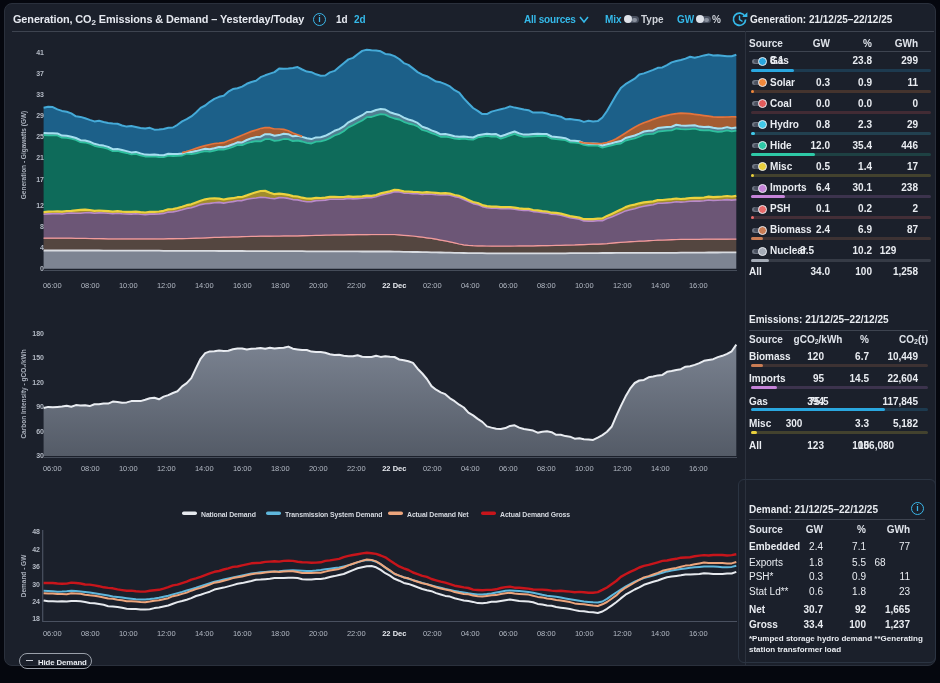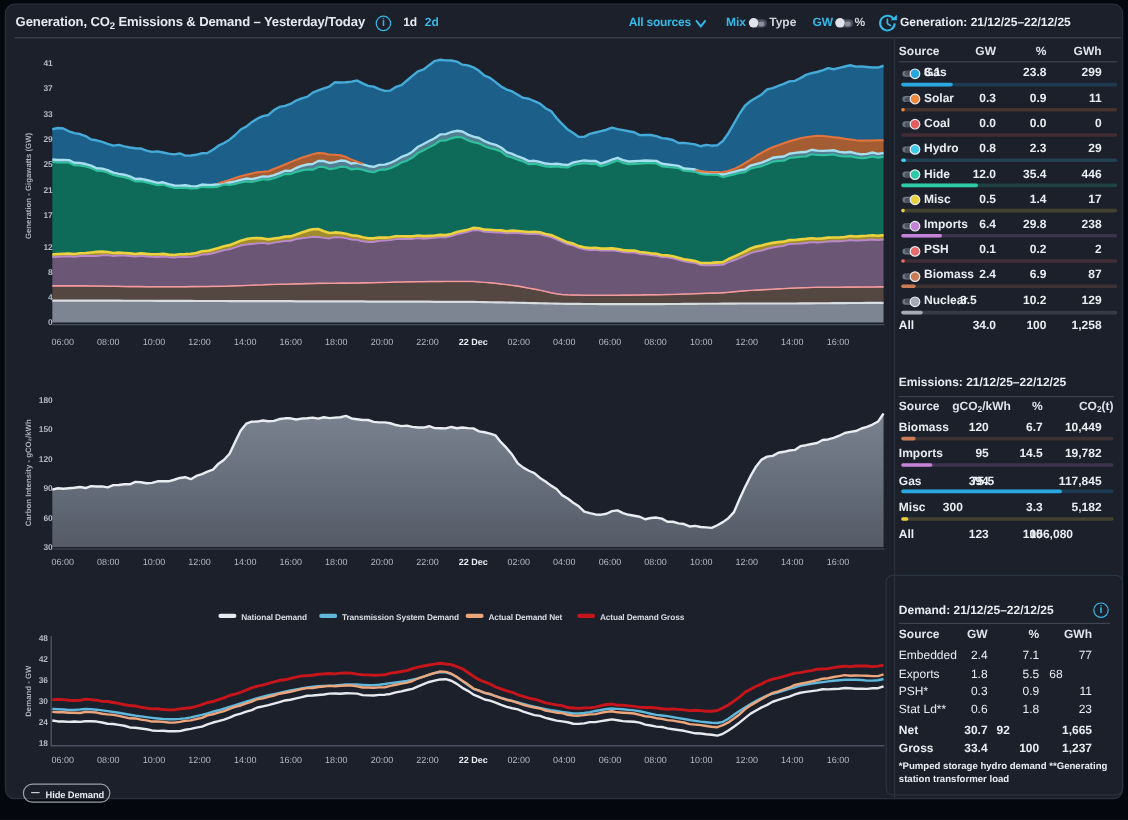--- a/index.html
+++ b/index.html
@@ -210,21 +210,21 @@
 <div style="position:absolute;left:770px;top:160.89999999999998px;width:60px;font-size:10px;font-weight:bold;color:#e9ecf1;text-align:right">0.5</div>
 <div style="position:absolute;left:812px;top:160.89999999999998px;width:60px;font-size:10px;font-weight:bold;color:#e9ecf1;text-align:right">1.4</div>
 <div style="position:absolute;left:858px;top:160.89999999999998px;width:60px;font-size:10px;font-weight:bold;color:#e9ecf1;text-align:right">17</div>
 <div style="position:absolute;left:751px;top:174.1px;width:180px;height:3px;border-radius:1.5px;background:#e8cf3d33"></div>
 <div style="position:absolute;left:751px;top:174.1px;width:2.5px;height:3px;border-radius:1.5px;background:#e8cf3d"></div>
 <div style="position:absolute;left:752px;top:185.5px;width:14px;height:5px;background:#6e7582;border-radius:2.5px"></div>
 <div style="position:absolute;left:753.5px;top:186.0px;width:5px;height:4px;background:#4a5160;border-radius:2px"></div>
 <div style="position:absolute;left:758px;top:183.5px;width:9px;height:9px;background:#c583d8;border:1.5px solid #e8ebf0;border-radius:50%"></div>
 <div style="position:absolute;left:770px;top:181.99999999999997px;font-size:10px;font-weight:bold;color:#e9ecf1">Imports</div>
 <div style="position:absolute;left:770px;top:181.99999999999997px;width:60px;font-size:10px;font-weight:bold;color:#e9ecf1;text-align:right">6.4</div>
-<div style="position:absolute;left:812px;top:181.99999999999997px;width:60px;font-size:10px;font-weight:bold;color:#e9ecf1;text-align:right">29.8</div>
+<div style="position:absolute;left:812px;top:181.99999999999997px;width:60px;font-size:10px;font-weight:bold;color:#e9ecf1;text-align:right">30.1</div>
 <div style="position:absolute;left:858px;top:181.99999999999997px;width:60px;font-size:10px;font-weight:bold;color:#e9ecf1;text-align:right">238</div>
 <div style="position:absolute;left:751px;top:195.2px;width:180px;height:3px;border-radius:1.5px;background:#c583d833"></div>
 <div style="position:absolute;left:751px;top:195.2px;width:34.0px;height:3px;border-radius:1.5px;background:#c583d8"></div>
 <div style="position:absolute;left:752px;top:206.6px;width:14px;height:5px;background:#6e7582;border-radius:2.5px"></div>
 <div style="position:absolute;left:753.5px;top:207.1px;width:5px;height:4px;background:#4a5160;border-radius:2px"></div>
 <div style="position:absolute;left:758px;top:204.6px;width:9px;height:9px;background:#e86a6a;border:1.5px solid #e8ebf0;border-radius:50%"></div>
 <div style="position:absolute;left:770px;top:203.09999999999997px;font-size:10px;font-weight:bold;color:#e9ecf1">PSH</div>
 <div style="position:absolute;left:770px;top:203.09999999999997px;width:60px;font-size:10px;font-weight:bold;color:#e9ecf1;text-align:right">0.1</div>
 <div style="position:absolute;left:812px;top:203.09999999999997px;width:60px;font-size:10px;font-weight:bold;color:#e9ecf1;text-align:right">0.2</div>
 <div style="position:absolute;left:858px;top:203.09999999999997px;width:60px;font-size:10px;font-weight:bold;color:#e9ecf1;text-align:right">2</div>
@@ -238,21 +238,21 @@
 <div style="position:absolute;left:812px;top:224.19999999999996px;width:60px;font-size:10px;font-weight:bold;color:#e9ecf1;text-align:right">6.9</div>
 <div style="position:absolute;left:858px;top:224.19999999999996px;width:60px;font-size:10px;font-weight:bold;color:#e9ecf1;text-align:right">87</div>
 <div style="position:absolute;left:751px;top:237.4px;width:180px;height:3px;border-radius:1.5px;background:#c97c5433"></div>
 <div style="position:absolute;left:751px;top:237.4px;width:12.4px;height:3px;border-radius:1.5px;background:#c97c54"></div>
 <div style="position:absolute;left:752px;top:248.8px;width:14px;height:5px;background:#6e7582;border-radius:2.5px"></div>
 <div style="position:absolute;left:753.5px;top:249.3px;width:5px;height:4px;background:#4a5160;border-radius:2px"></div>
 <div style="position:absolute;left:758px;top:246.8px;width:9px;height:9px;background:#a4abb6;border:1.5px solid #e8ebf0;border-radius:50%"></div>
 <div style="position:absolute;left:770px;top:245.29999999999995px;font-size:10px;font-weight:bold;color:#e9ecf1">Nuclear</div>
 <div style="position:absolute;left:770px;top:245.29999999999995px;width:44px;font-size:10px;font-weight:bold;color:#e9ecf1;text-align:right">3.5</div>
 <div style="position:absolute;left:812px;top:245.29999999999995px;width:60px;font-size:10px;font-weight:bold;color:#e9ecf1;text-align:right">10.2</div>
-<div style="position:absolute;left:858px;top:245.29999999999995px;width:60px;font-size:10px;font-weight:bold;color:#e9ecf1;text-align:right">129</div>
+<div style="position:absolute;left:858px;top:245.29999999999995px;width:60px;font-size:10px;font-weight:bold;color:#e9ecf1;text-align:center">129</div>
 <div style="position:absolute;left:751px;top:258.5px;width:180px;height:3px;border-radius:1.5px;background:#a4abb633"></div>
 <div style="position:absolute;left:751px;top:258.5px;width:18.4px;height:3px;border-radius:1.5px;background:#a4abb6"></div>
 <div style="position:absolute;left:749px;top:266.4px;font-size:10px;font-weight:bold;color:#e9ecf1">All</div>
 <div style="position:absolute;left:770px;top:266.4px;width:60px;font-size:10px;font-weight:bold;color:#e9ecf1;text-align:right">34.0</div>
 <div style="position:absolute;left:812px;top:266.4px;width:60px;font-size:10px;font-weight:bold;color:#e9ecf1;text-align:right">100</div>
 <div style="position:absolute;left:858px;top:266.4px;width:60px;font-size:10px;font-weight:bold;color:#e9ecf1;text-align:right">1,258</div>
 <div style="position:absolute;left:749px;top:314px;font-size:10px;font-weight:bold;color:#e9ecf1">Emissions: 21/12/25–22/12/25</div>
 <div style="position:absolute;left:749px;top:329.5px;width:179px;height:1px;background:#3e4450"></div>
 <div style="position:absolute;left:749px;top:334px;font-size:10px;font-weight:bold;color:#dfe3ea">Source</div>
 <div style="position:absolute;left:790px;top:334px;width:56px;font-size:10px;font-weight:bold;color:#dfe3ea;text-align:center">gCO<span style="font-size:7px;vertical-align:-1px">2</span>/kWh</div>
@@ -260,21 +260,21 @@
 <div style="position:absolute;left:880px;top:334px;width:48px;font-size:10px;font-weight:bold;color:#dfe3ea;text-align:right">CO<span style="font-size:7px;vertical-align:-1px">2</span>(t)</div>
 <div style="position:absolute;left:749px;top:351px;font-size:10px;font-weight:bold;color:#e9ecf1">Biomass</div>
 <div style="position:absolute;left:764px;top:351px;width:60px;font-size:10px;font-weight:bold;color:#e9ecf1;text-align:right">120</div>
 <div style="position:absolute;left:809px;top:351px;width:60px;font-size:10px;font-weight:bold;color:#e9ecf1;text-align:right">6.7</div>
 <div style="position:absolute;left:858px;top:351px;width:60px;font-size:10px;font-weight:bold;color:#e9ecf1;text-align:right">10,449</div>
 <div style="position:absolute;left:751px;top:363.6px;width:177px;height:3px;border-radius:1.5px;background:#c97c5433"></div>
 <div style="position:absolute;left:751px;top:363.6px;width:11.9px;height:3px;border-radius:1.5px;background:#c97c54"></div>
 <div style="position:absolute;left:749px;top:373.3px;font-size:10px;font-weight:bold;color:#e9ecf1">Imports</div>
 <div style="position:absolute;left:764px;top:373.3px;width:60px;font-size:10px;font-weight:bold;color:#e9ecf1;text-align:right">95</div>
 <div style="position:absolute;left:809px;top:373.3px;width:60px;font-size:10px;font-weight:bold;color:#e9ecf1;text-align:right">14.5</div>
-<div style="position:absolute;left:858px;top:373.3px;width:60px;font-size:10px;font-weight:bold;color:#e9ecf1;text-align:right">19,782</div>
+<div style="position:absolute;left:858px;top:373.3px;width:60px;font-size:10px;font-weight:bold;color:#e9ecf1;text-align:right">22,604</div>
 <div style="position:absolute;left:751px;top:385.9px;width:177px;height:3px;border-radius:1.5px;background:#c583d833"></div>
 <div style="position:absolute;left:751px;top:385.9px;width:25.7px;height:3px;border-radius:1.5px;background:#c583d8"></div>
 <div style="position:absolute;left:749px;top:395.6px;font-size:10px;font-weight:bold;color:#e9ecf1">Gas</div>
 <div style="position:absolute;left:764px;top:395.6px;width:60px;font-size:10px;font-weight:bold;color:#e9ecf1;text-align:right">394</div>
 <div style="position:absolute;left:809px;top:395.6px;width:60px;font-size:10px;font-weight:bold;color:#e9ecf1;">75.5</div>
 <div style="position:absolute;left:858px;top:395.6px;width:60px;font-size:10px;font-weight:bold;color:#e9ecf1;text-align:right">117,845</div>
 <div style="position:absolute;left:751px;top:408.2px;width:177px;height:3px;border-radius:1.5px;background:#2aa7df33"></div>
 <div style="position:absolute;left:751px;top:408.2px;width:133.6px;height:3px;border-radius:1.5px;background:#2aa7df"></div>
 <div style="position:absolute;left:749px;top:417.90000000000003px;font-size:10px;font-weight:bold;color:#e9ecf1">Misc</div>
 <div style="position:absolute;left:764px;top:417.90000000000003px;width:60px;font-size:10px;font-weight:bold;color:#e9ecf1;text-align:center">300</div>
@@ -287,39 +287,39 @@
 <div style="position:absolute;left:809px;top:440.20000000000005px;width:60px;font-size:10px;font-weight:bold;color:#e9ecf1;text-align:right">100</div>
 <div style="position:absolute;left:858px;top:440.20000000000005px;width:60px;font-size:10px;font-weight:bold;color:#e9ecf1;text-align:left">156,080</div>
 <div style="position:absolute;left:738px;top:479px;width:198px;height:184px;border:1px solid #2b3442;border-radius:6px"></div>
 <div style="position:absolute;left:749px;top:504px;font-size:10px;font-weight:bold;color:#e9ecf1">Demand: 21/12/25–22/12/25</div>
 <div style="position:absolute;left:911px;top:502px;width:13px;height:13px;border:1.5px solid #3ab6e8;border-radius:50%;color:#3ab6e8;font-size:9px;font-weight:bold;text-align:center;line-height:10px">i</div>
 <div style="position:absolute;left:749px;top:518.5px;width:176px;height:1px;background:#3e4450"></div>
 <div style="position:absolute;left:749px;top:524px;font-size:10px;font-weight:bold;color:#dfe3ea">Source</div>
 <div style="position:absolute;left:763px;top:524px;width:60px;font-size:10px;font-weight:bold;color:#dfe3ea;text-align:right">GW</div>
 <div style="position:absolute;left:806px;top:524px;width:60px;font-size:10px;font-weight:bold;color:#dfe3ea;text-align:right">%</div>
 <div style="position:absolute;left:850px;top:524px;width:60px;font-size:10px;font-weight:bold;color:#dfe3ea;text-align:right">GWh</div>
-<div style="position:absolute;left:749px;top:541px;font-size:10px;font-weight:normal;color:#e9ecf1">Embedded</div>
+<div style="position:absolute;left:749px;top:541px;font-size:10px;font-weight:bold;color:#e9ecf1">Embedded</div>
 <div style="position:absolute;left:763px;top:541px;width:60px;font-size:10px;font-weight:normal;color:#e9ecf1;text-align:right">2.4</div>
 <div style="position:absolute;left:806px;top:541px;width:60px;font-size:10px;font-weight:normal;color:#e9ecf1;text-align:right">7.1</div>
 <div style="position:absolute;left:850px;top:541px;width:60px;font-size:10px;font-weight:normal;color:#e9ecf1;text-align:right">77</div>
 <div style="position:absolute;left:749px;top:556.5px;font-size:10px;font-weight:normal;color:#e9ecf1">Exports</div>
 <div style="position:absolute;left:763px;top:556.5px;width:60px;font-size:10px;font-weight:normal;color:#e9ecf1;text-align:right">1.8</div>
 <div style="position:absolute;left:806px;top:556.5px;width:60px;font-size:10px;font-weight:normal;color:#e9ecf1;text-align:right">5.5</div>
 <div style="position:absolute;left:850px;top:556.5px;width:60px;font-size:10px;font-weight:normal;color:#e9ecf1;text-align:center">68</div>
 <div style="position:absolute;left:749px;top:571.2px;font-size:10px;font-weight:normal;color:#e9ecf1">PSH*</div>
 <div style="position:absolute;left:763px;top:571.2px;width:60px;font-size:10px;font-weight:normal;color:#e9ecf1;text-align:right">0.3</div>
 <div style="position:absolute;left:806px;top:571.2px;width:60px;font-size:10px;font-weight:normal;color:#e9ecf1;text-align:right">0.9</div>
 <div style="position:absolute;left:850px;top:571.2px;width:60px;font-size:10px;font-weight:normal;color:#e9ecf1;text-align:right">11</div>
 <div style="position:absolute;left:749px;top:586.2px;font-size:10px;font-weight:normal;color:#e9ecf1">Stat Ld**</div>
 <div style="position:absolute;left:763px;top:586.2px;width:60px;font-size:10px;font-weight:normal;color:#e9ecf1;text-align:right">0.6</div>
 <div style="position:absolute;left:806px;top:586.2px;width:60px;font-size:10px;font-weight:normal;color:#e9ecf1;text-align:right">1.8</div>
 <div style="position:absolute;left:850px;top:586.2px;width:60px;font-size:10px;font-weight:normal;color:#e9ecf1;text-align:right">23</div>
 <div style="position:absolute;left:749px;top:604px;font-size:10px;font-weight:bold;color:#e9ecf1">Net</div>
 <div style="position:absolute;left:763px;top:604px;width:60px;font-size:10px;font-weight:bold;color:#e9ecf1;text-align:right">30.7</div>
-<div style="position:absolute;left:806px;top:604px;width:60px;font-size:10px;font-weight:bold;color:#e9ecf1;text-align:center">92</div>
+<div style="position:absolute;left:806px;top:604px;width:60px;font-size:10px;font-weight:bold;color:#e9ecf1;text-align:right">92</div>
 <div style="position:absolute;left:850px;top:604px;width:60px;font-size:10px;font-weight:bold;color:#e9ecf1;text-align:right">1,665</div>
 <div style="position:absolute;left:749px;top:618.6px;font-size:10px;font-weight:bold;color:#e9ecf1">Gross</div>
 <div style="position:absolute;left:763px;top:618.6px;width:60px;font-size:10px;font-weight:bold;color:#e9ecf1;text-align:right">33.4</div>
 <div style="position:absolute;left:806px;top:618.6px;width:60px;font-size:10px;font-weight:bold;color:#e9ecf1;text-align:right">100</div>
 <div style="position:absolute;left:850px;top:618.6px;width:60px;font-size:10px;font-weight:bold;color:#e9ecf1;text-align:right">1,237</div>
 <div style="position:absolute;left:749px;top:633px;width:180px;font-size:8px;font-weight:bold;color:#e9ecf1;line-height:11px">*Pumped storage hydro demand **Generating station transformer load</div>
 <div style="position:absolute;left:19px;top:653px;width:73px;height:16px;border:1px solid #9aa0aa;border-radius:8px"></div>
 <div style="position:absolute;left:26px;top:659.5px;width:7px;height:1.5px;background:#c9cdd6"></div>
 <div style="position:absolute;left:38px;top:657.5px;font-size:7.8px;font-weight:bold;color:#e8ebf0;letter-spacing:-0.1px">Hide Demand</div>
 </body></html>

